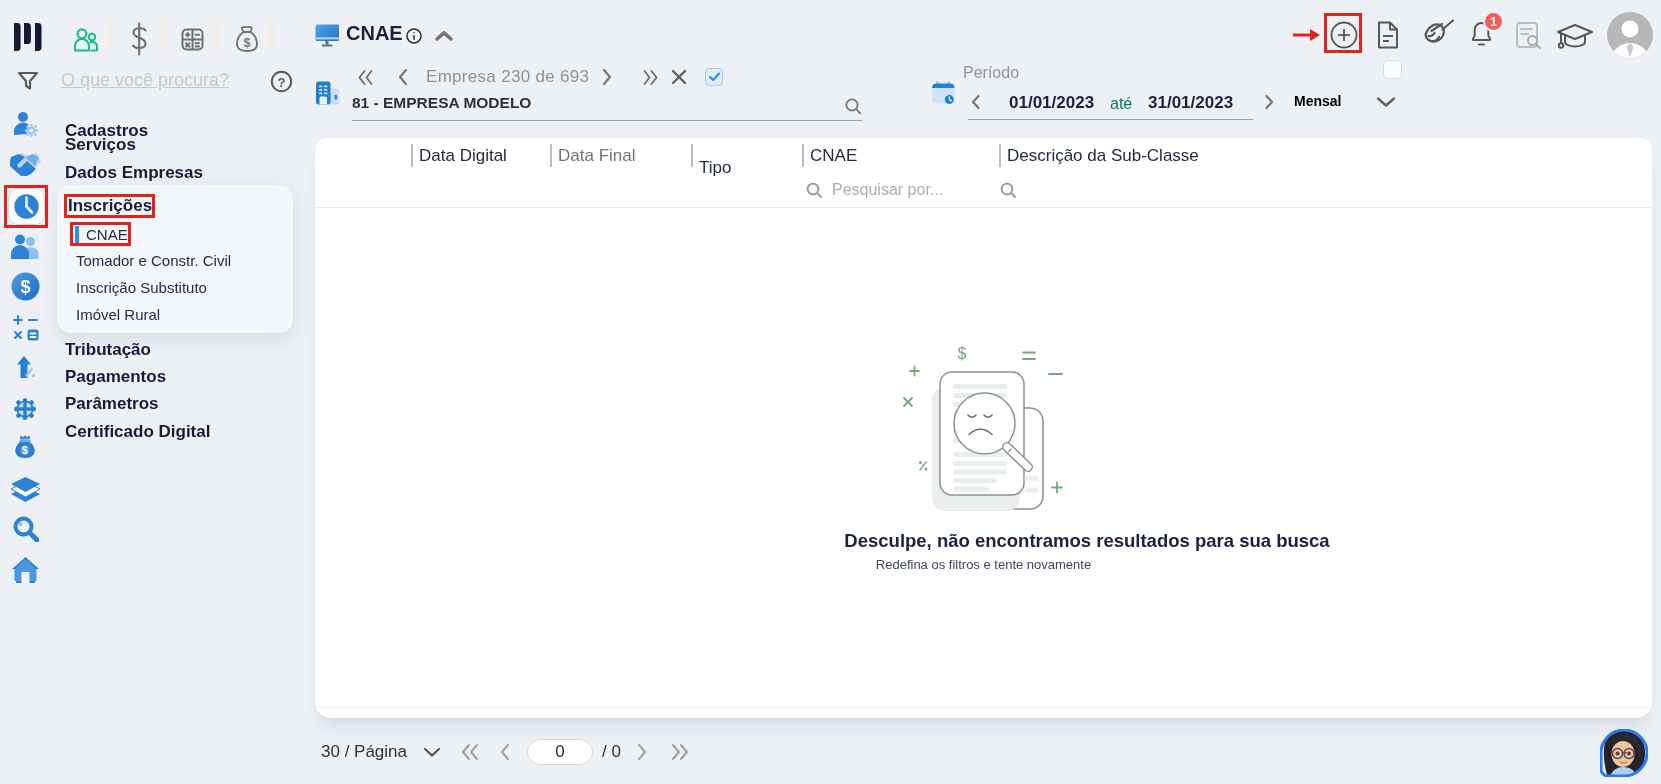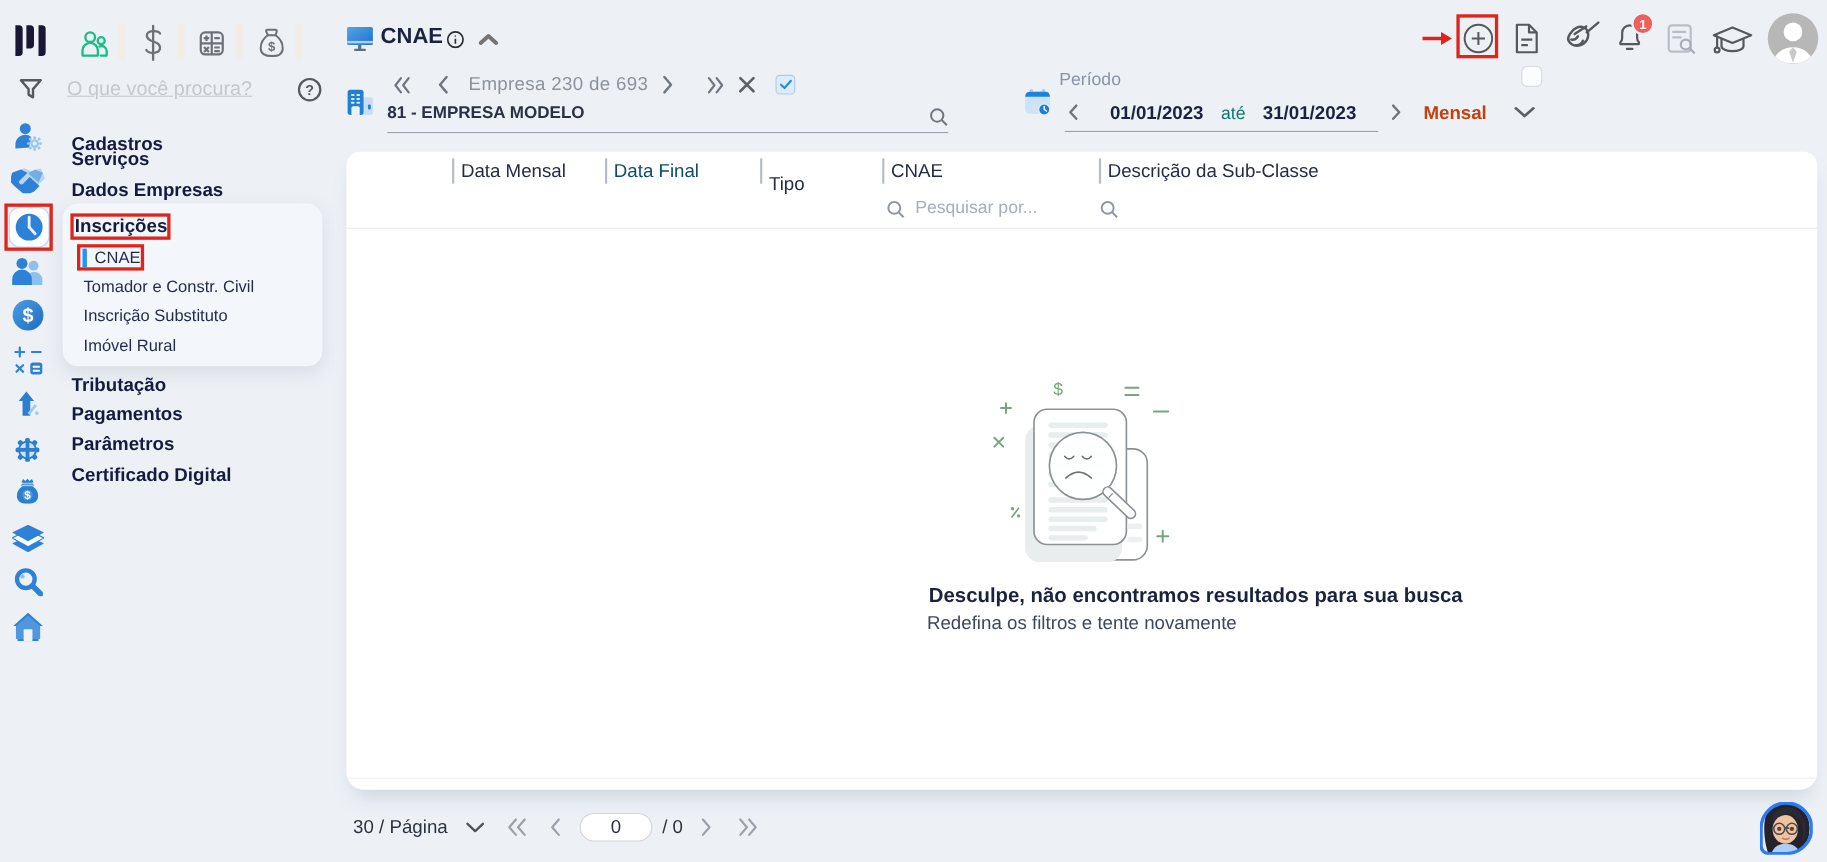--- a/index.html
+++ b/index.html
@@ -339,21 +339,21 @@
 </svg>
 </div>
 <div class="abs" style="left:1009px; top:93px; font-size:17px; font-weight:bold; color:#1b2240;">01/01/2023</div>
 <div class="abs" style="left:1110px; top:95px; font-size:16px; color:#0f766e;">até</div>
 <div class="abs" style="left:1148px; top:93px; font-size:17px; font-weight:bold; color:#1b2240;">31/01/2023</div>
 <div class="abs" style="left:1263px; top:93px;">
 <svg width="13" height="18" viewBox="0 0 13 18" fill="none" stroke="#6f7681" stroke-width="2.2" stroke-linecap="round" stroke-linejoin="round">
   <path d="M3.5 3 L9 9 L3.5 15"></path>
 </svg>
 </div>
-<div class="abs" style="left:1294px; top:93px; font-size:17px; font-weight:bold; color:#c2410c;">Mensal</div>
+<div class="abs" style="left:1294px; top:93px; font-size:14px; font-weight:bold; color:#000000;">Mensal</div>
 <div class="abs" style="left:1376px; top:96px;">
 <svg width="20" height="12" viewBox="0 0 20 12" fill="none" stroke="#5c6168" stroke-width="2.4" stroke-linecap="round" stroke-linejoin="round">
   <path d="M2 2.5 L10 9.5 L18 2.5"></path>
 </svg>
 </div>
 <div class="abs" style="left:968px; top:119px; width:285px; height:1px; background:#9aa1ac;"></div>
 
 <div class="abs" style="left:1293px; top:28px;">
 <svg width="28" height="14" viewBox="0 0 28 14">
   <path d="M0 5.5 h17 v-4.5 l10 6 -10 6 v-4.5 h-17 z" fill="#e1241b"></path>
@@ -427,22 +427,22 @@
 
 <div class="abs" style="left:315px; top:138px; width:1337px; height:580px; background:#ffffff; border-radius:12px 12px 16px 16px; box-shadow:0 12px 16px -6px rgba(150,165,185,0.35);"></div>
 <div class="abs" style="left:316px; top:707px; width:1335px; height:1px; background:#edeff2;"></div>
 
 <div class="abs" style="left:411px; top:144px; width:2px; height:23px; background:#b6bdc9;"></div>
 <div class="abs" style="left:550px; top:144px; width:2px; height:23px; background:#b6bdc9;"></div>
 <div class="abs" style="left:691px; top:144px; width:2px; height:23px; background:#b6bdc9;"></div>
 <div class="abs" style="left:802px; top:144px; width:2px; height:23px; background:#b6bdc9;"></div>
 <div class="abs" style="left:999px; top:144px; width:2px; height:23px; background:#b6bdc9;"></div>
 
-<div class="abs" style="left:419px; top:146px; font-size:17px; color:#242b45;">Data Mensal</div>
-<div class="abs" style="left:558px; top:146px; font-size:17px; color:#0c4a6e;">Data Final</div>
+<div class="abs" style="left:419px; top:146px; font-size:17px; color:#242b45;">Data Digital</div>
+<div class="abs" style="left:558px; top:146px; font-size:17px; color:#737373;">Data Final</div>
 <div class="abs" style="left:699px; top:146px; font-size:17px; color:#242b45;margin-top:12px;">Tipo</div>
 <div class="abs" style="left:810px; top:146px; font-size:17px; color:#242b45;">CNAE</div>
 <div class="abs" style="left:1007px; top:146px; font-size:17px; color:#242b45;">Descrição da Sub-Classe</div>
 
 <div class="abs" style="left:806px; top:182px;">
 <svg width="17" height="17" viewBox="0 0 17 17" fill="none" stroke="#8e96a2" stroke-width="1.8">
   <circle cx="7" cy="7" r="5.4"></circle>
       <line x1="11.2" y1="11.2" x2="15.5" y2="15.5"></line>
 </svg>
 </div>
@@ -498,21 +498,21 @@
   </g>
   <text x="67" y="24" font-size="16" fill="#74a87c" text-anchor="middle" font-family="Liberation Sans">$</text>
   <g stroke="#74a87c" stroke-width="1.5" stroke-linecap="round">
     <path d="M25 135 l6 -8"></path>
   </g>
   <circle cx="25.5" cy="127.5" r="1.5" fill="#74a87c"></circle>
   <circle cx="31" cy="134" r="1.5" fill="#74a87c"></circle>
 </svg>
 </div>
 <div class="abs" style="left:315px; top:530px; width:1544px; text-align:center; font-size:18.5px; font-weight:bold; color:#1b2240;">Desculpe, não encontramos resultados para sua busca</div>
-<div class="abs" style="left:315px; top:557px; width:1337px; text-align:center; font-size:17px; color:#3c465c;">Redefina os filtros e tente novamente</div>
+<div class="abs" style="left:315px; top:557px; width:1337px; text-align:center; font-size:13px; color:#3c465c;">Redefina os filtros e tente novamente</div>
 
 <div class="abs" style="left:321px; top:742px; font-size:17px; color:#2b3240;">30 / Página</div>
 <div class="abs" style="left:423px; top:747px;">
 <svg width="18" height="11" viewBox="0 0 18 11" fill="none" stroke="#4e535a" stroke-width="2.2" stroke-linecap="round" stroke-linejoin="round">
   <path d="M2 2 L9 8.5 L16 2"></path>
 </svg>
 </div>
 <div class="abs" style="left:460px; top:743px;">
 <svg width="20" height="18" viewBox="0 0 20 18" fill="none" stroke="#9ba1ab" stroke-width="2" stroke-linecap="round" stroke-linejoin="round">
   <path d="M9 2 L3 9 L9 16 M17 2 L11 9 L17 16"></path>

